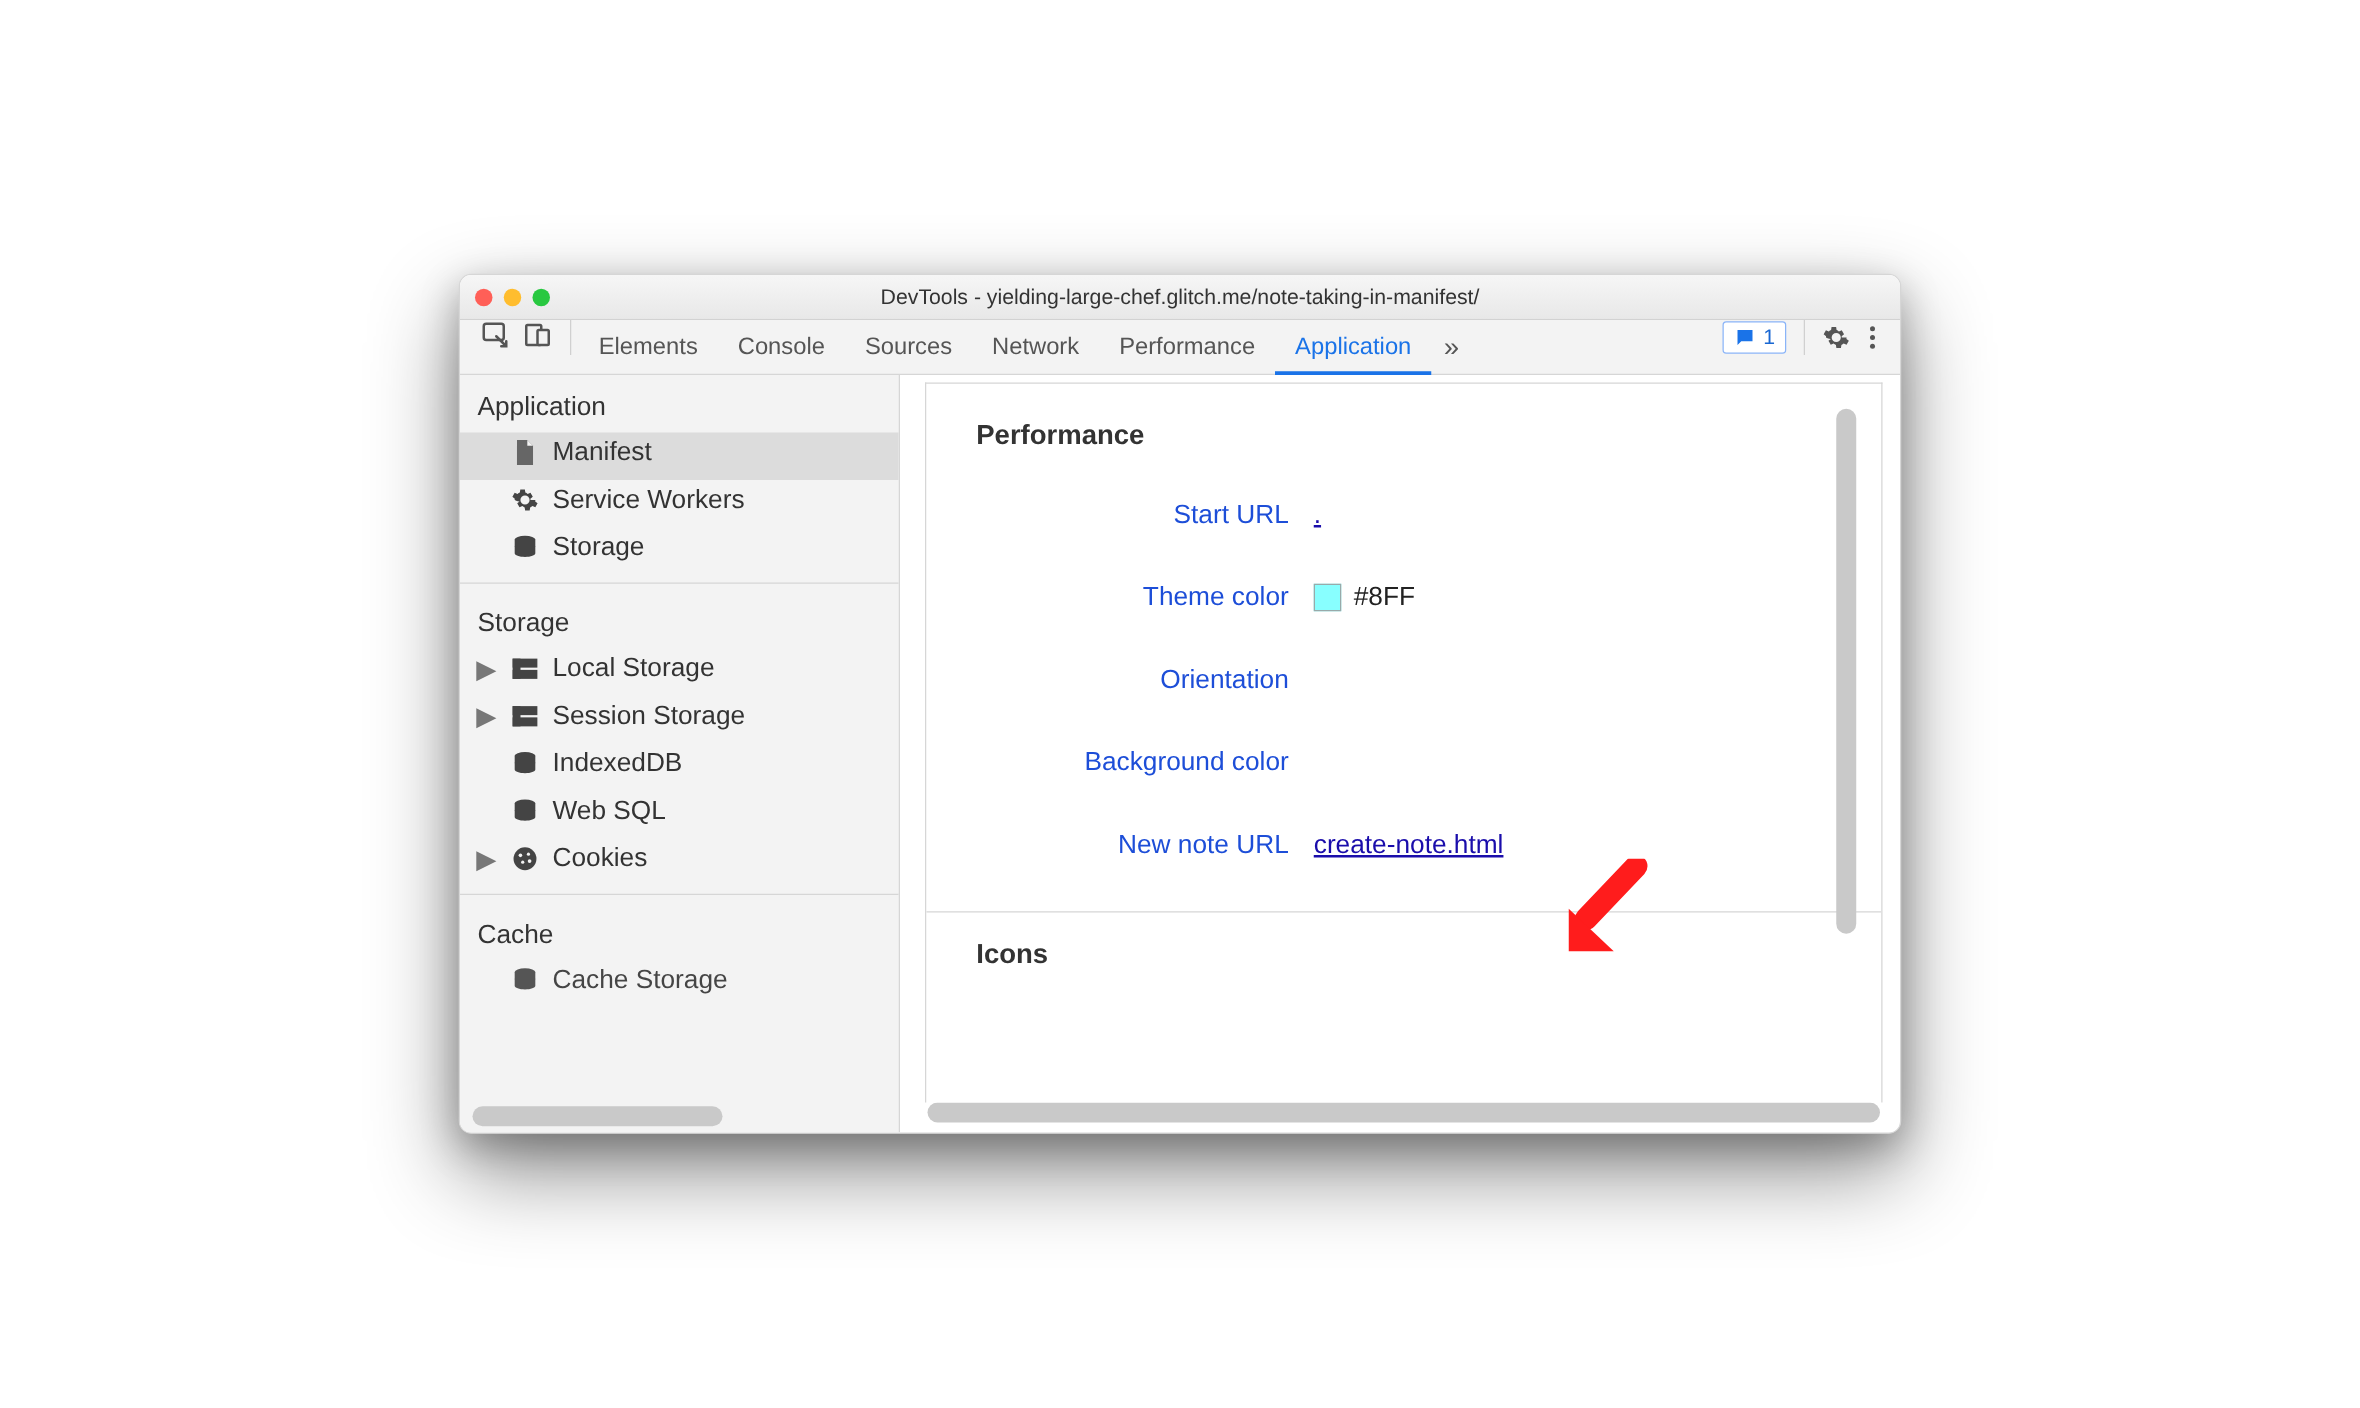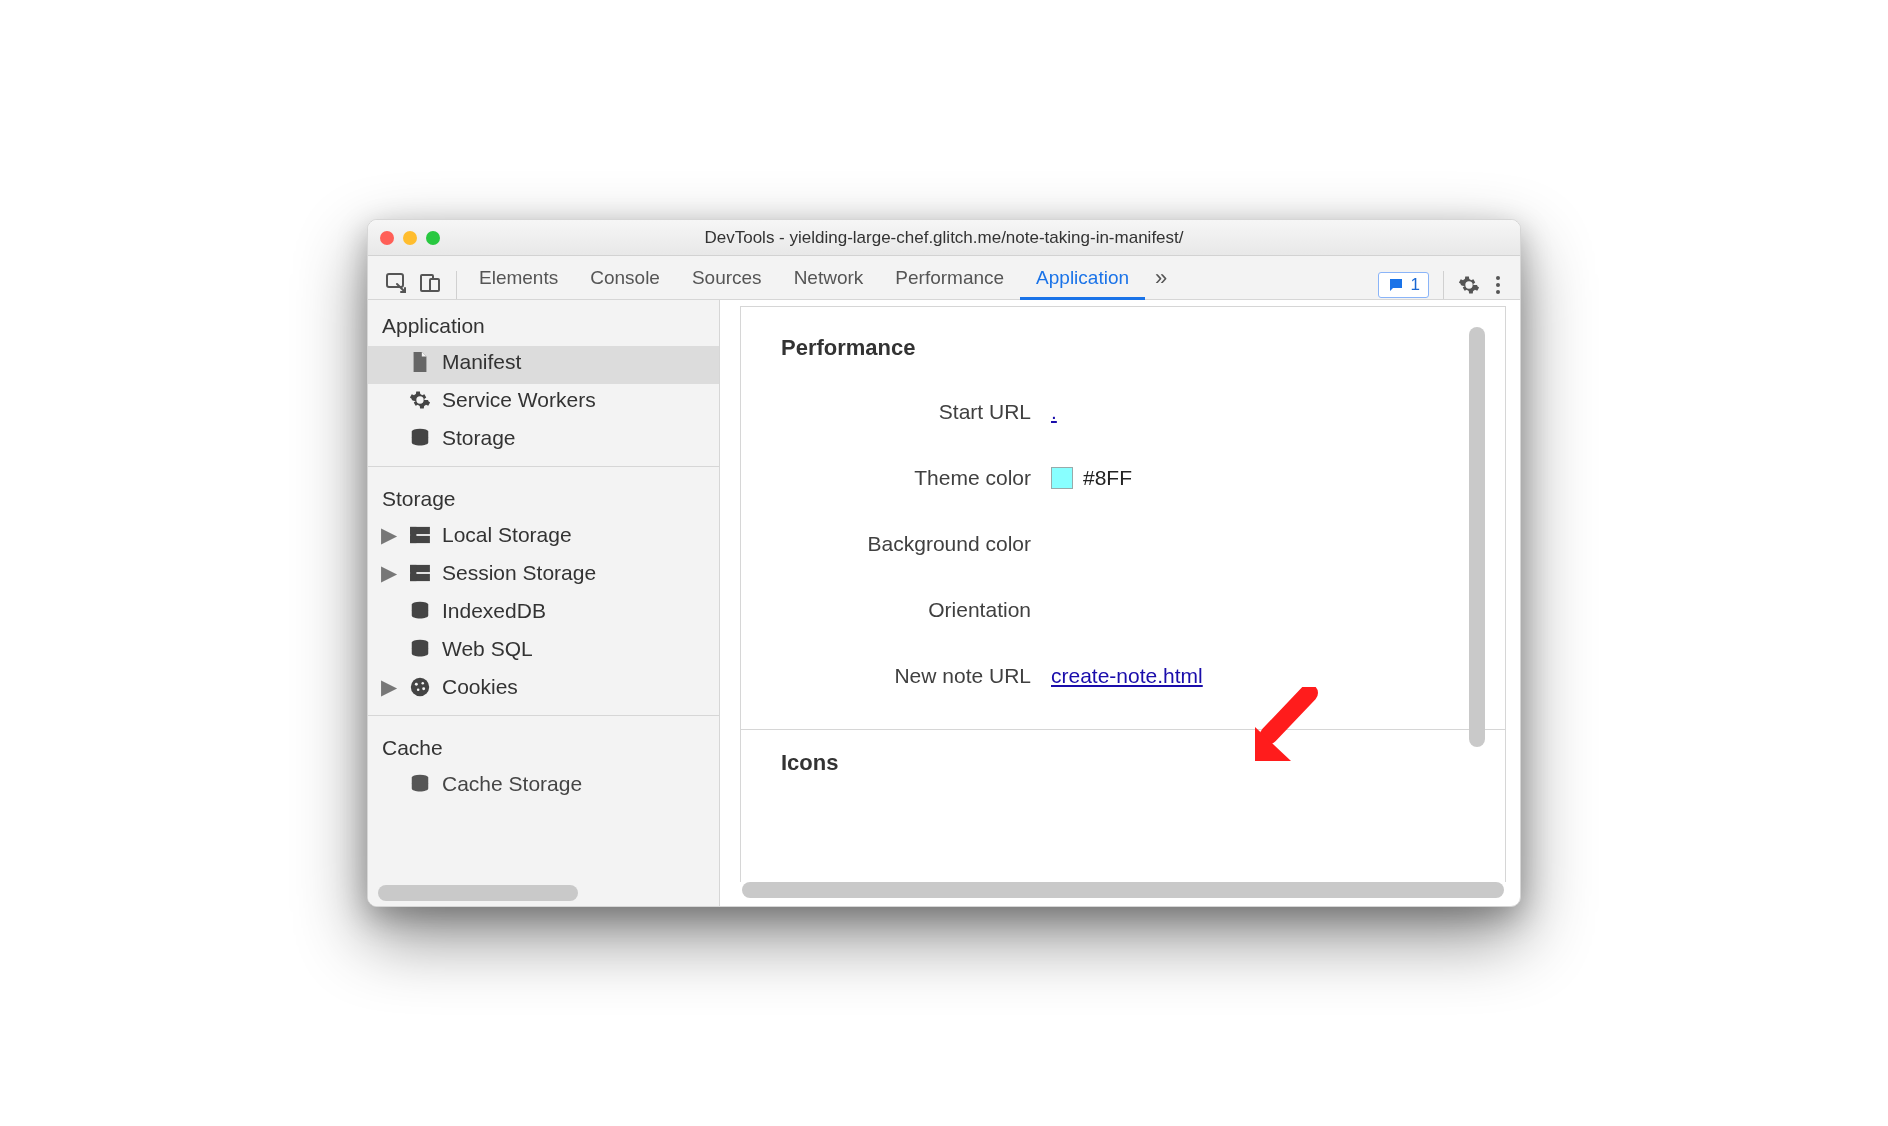--- a/index.html
+++ b/index.html
@@ -36,21 +36,21 @@
   .dot.g { background:#28c840; }
   .winTitle {
     position: absolute; left: 0; right: 0; text-align: center;
     font-size: 17px; color: #333; pointer-events: none;
   }
   
   .toolbar {
     height: 44px;
     background: #f3f3f3;
     border-bottom: 1px solid #d6d6d6;
-    display: flex; align-items: flex-end;
+    display: flex; align-items: flex-start;
     padding: 0 8px;
     flex-shrink: 0;
   }
   .toolbar .devicegroup { display:flex; gap:10px; align-items:center; padding:0 8px; }
   .toolbar .sep { width:1px; height:28px; background:#d0d0d0; margin:0 6px; }
   .tabs { display:flex; align-items:center; height:100%; flex:1; gap:0; }
   .tab {
     padding: 0 16px; height:100%; display:flex; align-items:center;
     font-size:19px; color:#555; cursor:default; position:relative;
   }
@@ -113,21 +113,21 @@
     background:#c9c9c9; border-radius:8px;
   }
 
   .sectionTitle {
     font-weight:600; font-size:22px; color:#333;
     padding:28px 40px 18px;
   }
   .kv { display:flex; align-items:center; height:66px; }
   .kv .label {
     width:310px; text-align:right; padding-right:20px;
-    font-size:21px; color:#404040;
+    font-size:21px; color:#1d4ed8;
   }
   .kv .value { font-size:21px; color:#222; display:flex; align-items:center; gap:10px; }
   a.lnk { color:#1a0dab; text-decoration:underline; }
   .swatch { width:22px; height:22px; border:1px solid #9aa; background:#8ff; display:inline-block; }
 
   
   .arrow {
     position:absolute; width:72px; height:80px; pointer-events:none;
   }
 
@@ -345,25 +345,25 @@
             </div>
         </div>
         <div class="kv">
           <div class="label">Theme color</div>
           <div class="value">
             <span class="swatch"></span>
             <span>#8FF</span>
           </div>
         </div>
         <div class="kv">
+          <div class="label">Orientation</div>
+          <div class="value"></div>
+        </div>
+        <div class="kv">
           <div class="label">Background color</div>
-          <div class="value"></div>
-        </div>
-        <div class="kv">
-          <div class="label">Orientation</div>
           <div class="value"></div>
         </div>
         <div class="kv">
           <div class="label">New note URL</div>
           <div class="value">
               <a class="lnk" href="#">create-note.html</a>
             </div>
         </div>
 
         <hr class="sgap" style="margin:20px 0 0;">

